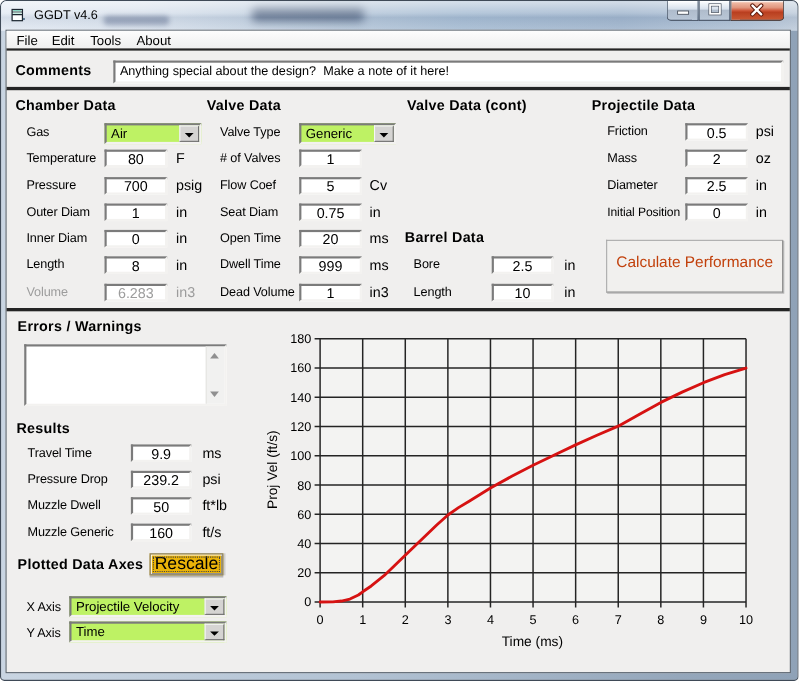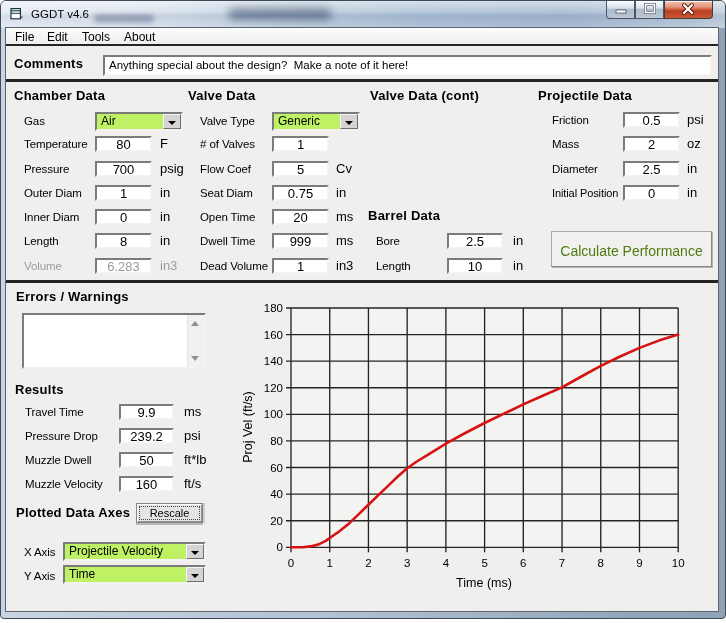--- a/index.html
+++ b/index.html
@@ -154,52 +154,52 @@
 <div class="un" style="left:687px;top:112px">psi</div>
 <div class="lb" style="left:552px;top:136px">Mass</div>
 <div class="tf" style="left:623px;top:136px;width:57px">2</div>
 <div class="un" style="left:687px;top:136px">oz</div>
 <div class="lb" style="left:552px;top:161px">Diameter</div>
 <div class="tf" style="left:623px;top:161px;width:57px">2.5</div>
 <div class="un" style="left:687px;top:161px">in</div>
 <div class="lb" style="left:552px;top:185px;font-size:11px">Initial Position</div>
 <div class="tf" style="left:623px;top:185px;width:57px">0</div>
 <div class="un" style="left:687px;top:185px">in</div>
-<div class="abs" style="left:551px;top:231px;width:161px;height:36px;box-sizing:border-box;
+<div class="abs" style="left:551px;top:218px;width:161px;height:48px;box-sizing:border-box;
 background:#f1f0ee;border:1px solid #aaa;border-right-color:#888;border-bottom-color:#888;
-box-shadow:1px 1px 0 #b5b5b5;color:#4d7c0f;font-size:14px;text-align:center;line-height:38px">Calculate Performance</div>
+box-shadow:1px 1px 0 #b5b5b5;color:#c2410c;font-size:14px;text-align:center;line-height:38px">Calculate Performance</div>
 
 <div class="hd" style="left:16px;top:290px">Errors / Warnings</div>
 <div class="abs" style="left:22px;top:313px;width:184px;height:56px;box-sizing:border-box;
 background:#fff;border:2px solid;border-color:#7b7b7b #f3f2f0 #f3f2f0 #7b7b7b">
   <div class="abs" style="right:0;top:0;width:16px;height:52px;background:#f1f1f0;border-left:1px solid #e4e4e2">
     <span class="abs" style="left:3px;top:6px;width:0;height:0;border:4.5px solid transparent;border-bottom:5px solid #909090;border-top:none"></span>
     <span class="abs" style="left:3px;bottom:6px;width:0;height:0;border:4.5px solid transparent;border-top:5px solid #909090;border-bottom:none"></span>
   </div>
 </div>
 
 <div class="hd" style="left:15px;top:383px">Results</div>
 <div class="lb" style="left:25px;top:404px">Travel Time</div>
 <div class="tf" style="left:119px;top:404px;width:55px">9.9</div>
 <div class="un" style="left:184px;top:404px">ms</div>
 <div class="lb" style="left:25px;top:428px">Pressure Drop</div>
 <div class="tf" style="left:119px;top:428px;width:55px">239.2</div>
 <div class="un" style="left:184px;top:428px">psi</div>
 <div class="lb" style="left:25px;top:452px">Muzzle Dwell</div>
 <div class="tf" style="left:119px;top:452px;width:55px">50</div>
 <div class="un" style="left:184px;top:452px">ft*lb</div>
-<div class="lb" style="left:25px;top:476px">Muzzle Velocity</div>
+<div class="lb" style="left:25px;top:476px">Muzzle Generic</div>
 <div class="tf" style="left:119px;top:476px;width:55px">160</div>
 <div class="un" style="left:184px;top:476px">ft/s</div>
 
 <div class="hd" style="left:16px;top:506px">Plotted Data Axes</div>
 <div class="abs" style="left:136px;top:503px;width:67px;height:20px;box-sizing:border-box;
-background:#e5e5e5;border:1px solid #858585;
+background:#eab308;border:1px solid #858585;
 box-shadow:inset 1px 1px 0 #fff,inset -1px -1px 0 #909090,0 2px 0 rgba(130,130,130,.5),2px 0 0 rgba(150,150,150,.35);
-font-size:11px;text-align:center;line-height:18px;color:#000">
+font-size:16px;text-align:center;line-height:18px;color:#000">
 <span style="position:absolute;left:2px;top:2px;right:2px;bottom:2px;border:1px dotted #444"></span>Rescale</div>
 <div class="lb" style="left:24px;top:544px">X Axis</div>
 <div class="cb" style="left:63px;top:542px;width:143px">Projectile Velocity<span class="cbtn">
       <span class="arr"></span>
     </span></div>
 <div class="lb" style="left:24px;top:568px">Y Axis</div>
 <div class="cb" style="left:63px;top:565px;width:143px">Time<span class="cbtn">
       <span class="arr"></span>
     </span></div>
 

